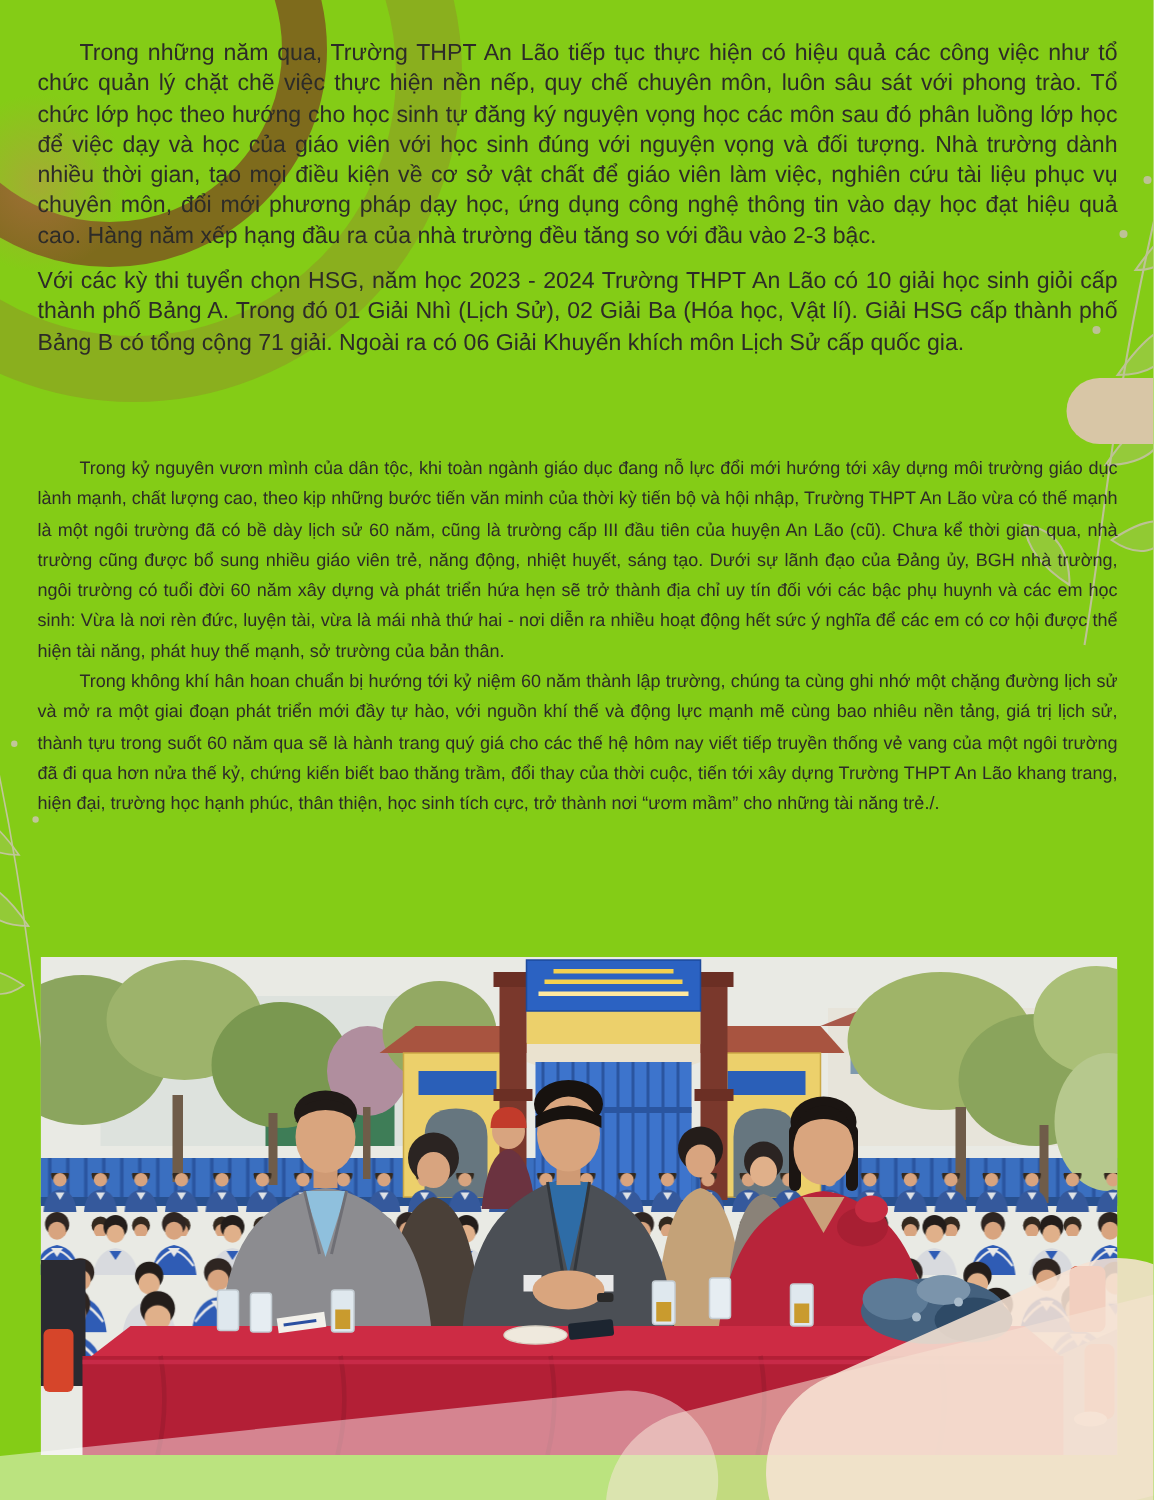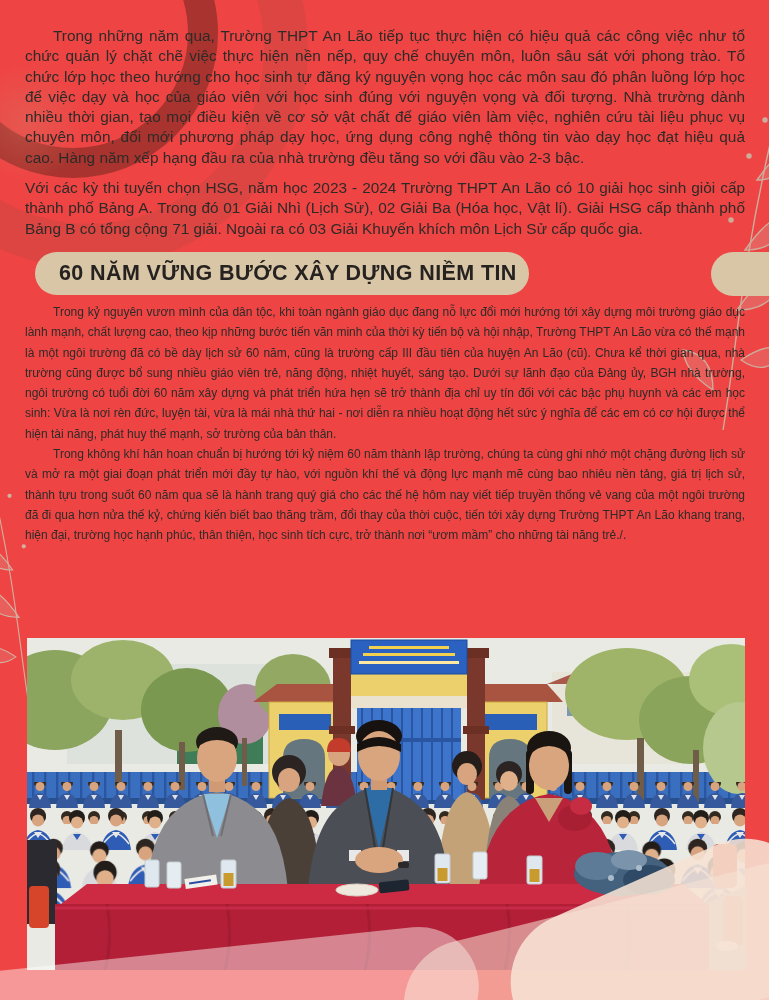--- a/index.html
+++ b/index.html
@@ -1,19 +1,19 @@
 <!DOCTYPE html>
 <html><head>
 <meta charset="utf-8">
 <style>
   html,body{margin:0;padding:0;}
   .page{
     position:relative;
     width:769px;height:1000px;
-    background:#ef4444;
+    background:#84cc16;
     overflow:hidden;
     font-family:"Liberation Sans", sans-serif;
     color:#2d2b28;
   }
   
   .ring1{position:absolute;left:-72px;top:-112px;width:230px;height:230px;border-radius:50%;
     border:30px solid rgba(122,42,33,.60);z-index:0;}
   .ring2{position:absolute;left:-130px;top:-170px;width:350px;height:350px;border-radius:50%;
     border:44px solid rgba(160,74,60,.22);z-index:0;}
   .pink-dot{position:absolute;left:-34px;top:62px;width:120px;height:120px;border-radius:50%;
@@ -80,25 +80,22 @@
       <path d="M92 190 q24 -34 38 -32 q-2 32 -38 32 z" fill="rgba(203,196,180,.25)"></path>
       <path d="M60 330 q-28 -18 -30 -40 q30 4 30 40 z" fill="rgba(203,196,180,.22)"></path>
       <circle cx="78" cy="160" r="2" fill="#ccc5b2"></circle>
         <circle cx="96" cy="96" r="2" fill="#ccc5b2"></circle>
     </g>
   </svg>
 
   <div class="side-pill"></div>
 
   <p class="para indent p1">Trong những năm qua, Trường THPT An Lão tiếp tục thực hiện có hiệu quả các công việc như tổ chức quản lý chặt chẽ việc thực hiện nền nếp, quy chế chuyên môn, luôn sâu sát với phong trào. Tổ chức lớp học theo hướng cho học sinh tự đăng ký nguyện vọng học các môn sau đó phân luồng lớp học để việc dạy và học của giáo viên với học sinh đúng với nguyện vọng và đối tượng. Nhà trường dành nhiều thời gian, tạo mọi điều kiện về cơ sở vật chất để giáo viên làm việc, nghiên cứu tài liệu phục vụ chuyên môn, đổi mới phương pháp dạy học, ứng dụng công nghệ thông tin vào dạy học đạt hiệu quả cao. Hàng năm xếp hạng đầu ra của nhà trường đều tăng so với đầu vào 2-3 bậc.</p>
-  <p class="para p2">Với các kỳ thi tuyển chọn HSG, năm học 2023 - 2024 Trường THPT An Lão có 10 giải học sinh giỏi cấp thành phố Bảng A. Trong đó 01 Giải Nhì (Lịch Sử), 02 Giải Ba (Hóa học, Vật lí). Giải HSG cấp thành phố Bảng B có tổng cộng 71 giải. Ngoài ra có 03 Giải Khuyến khích môn Lịch Sử cấp quốc gia.</p>
-
-  <div class="banner">
-    <span>60 NĂM VỮNG BƯỚC XÂY DỰNG NIỀM TIN</span>
-  </div>
+  <p class="para p2">Với các kỳ thi tuyển chọn HSG, năm học 2023 - 2024 Trường THPT An Lão có 10 giải học sinh giỏi cấp thành phố Bảng A. Trong đó 01 Giải Nhì (Lịch Sử), 02 Giải Ba (Hóa học, Vật lí). Giải HSG cấp thành phố Bảng B có tổng cộng 71 giải. Ngoài ra có 06 Giải Khuyến khích môn Lịch Sử cấp quốc gia.</p>
+
 
   <div class="flow">
     <p>Trong kỷ nguyên vươn mình của dân tộc, khi toàn ngành giáo dục đang nỗ lực đổi mới hướng tới xây dựng môi trường giáo dục lành mạnh, chất lượng cao, theo kịp những bước tiến văn minh của thời kỳ tiến bộ và hội nhập, Trường THPT An Lão vừa có thế mạnh là một ngôi trường đã có bề dày lịch sử 60 năm, cũng là trường cấp III đầu tiên của huyện An Lão (cũ). Chưa kể thời gian qua, nhà trường cũng được bổ sung nhiều giáo viên trẻ, năng động, nhiệt huyết, sáng tạo. Dưới sự lãnh đạo của Đảng ủy, BGH nhà trường, ngôi trường có tuổi đời 60 năm xây dựng và phát triển hứa hẹn sẽ trở thành địa chỉ uy tín đối với các bậc phụ huynh và các em học sinh: Vừa là nơi rèn đức, luyện tài, vừa là mái nhà thứ hai - nơi diễn ra nhiều hoạt động hết sức ý nghĩa để các em có cơ hội được thể hiện tài năng, phát huy thế mạnh, sở trường của bản thân.</p>
     <p>Trong không khí hân hoan chuẩn bị hướng tới kỷ niệm 60 năm thành lập trường, chúng ta cùng ghi nhớ một chặng đường lịch sử và mở ra một giai đoạn phát triển mới đầy tự hào, với nguồn khí thế và động lực mạnh mẽ cùng bao nhiêu nền tảng, giá trị lịch sử, thành tựu trong suốt 60 năm qua sẽ là hành trang quý giá cho các thế hệ hôm nay viết tiếp truyền thống vẻ vang của một ngôi trường đã đi qua hơn nửa thế kỷ, chứng kiến biết bao thăng trầm, đổi thay của thời cuộc, tiến tới xây dựng Trường THPT An Lão khang trang, hiện đại, trường học hạnh phúc, thân thiện, học sinh tích cực, trở thành nơi “ươm mầm” cho những tài năng trẻ./.</p>
   </div>
 
   <div class="photo">
     <svg viewBox="0 0 718 332" width="718" height="332">
       <defs>
         <pattern id="bars" width="12" height="30" patternUnits="userSpaceOnUse">

